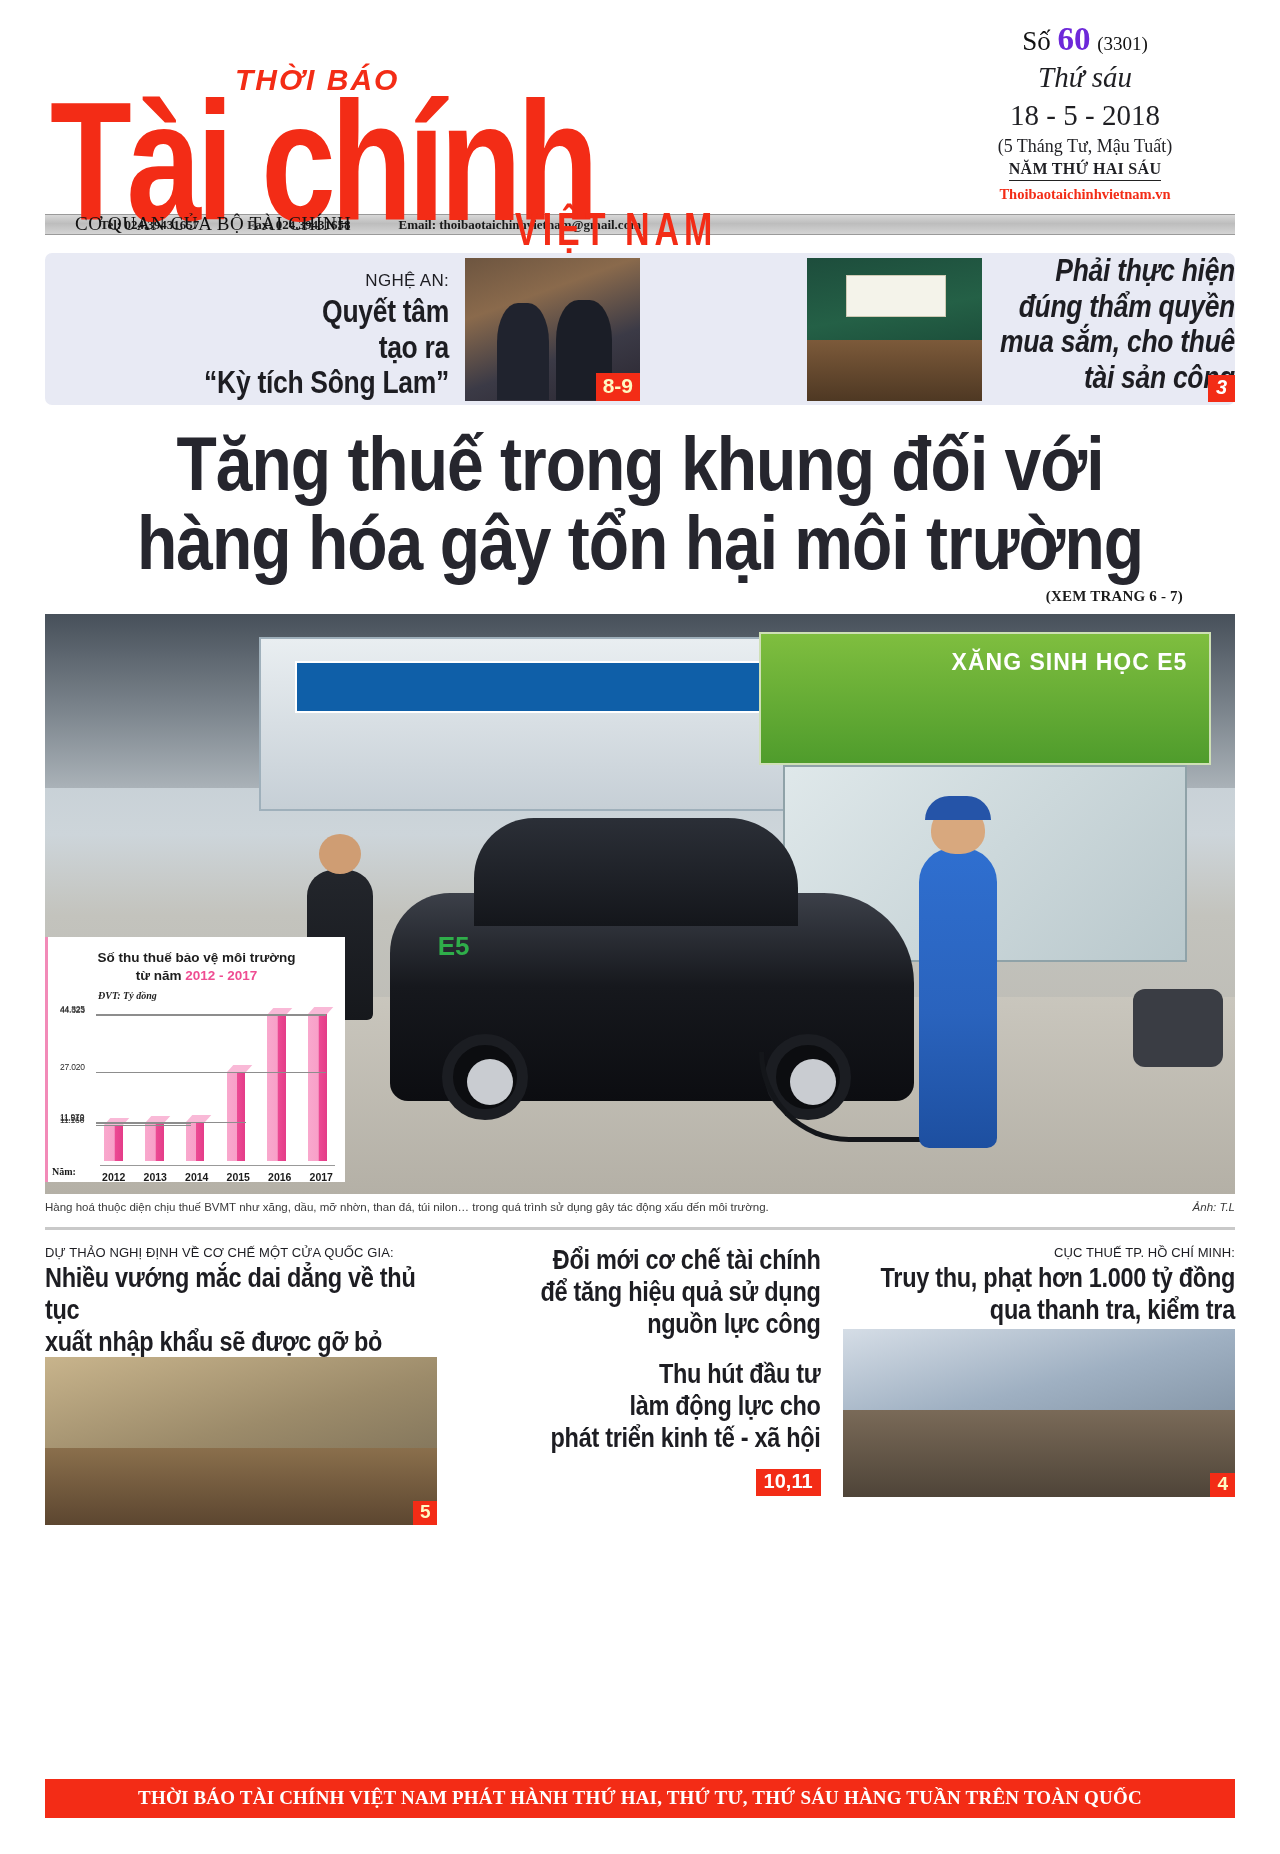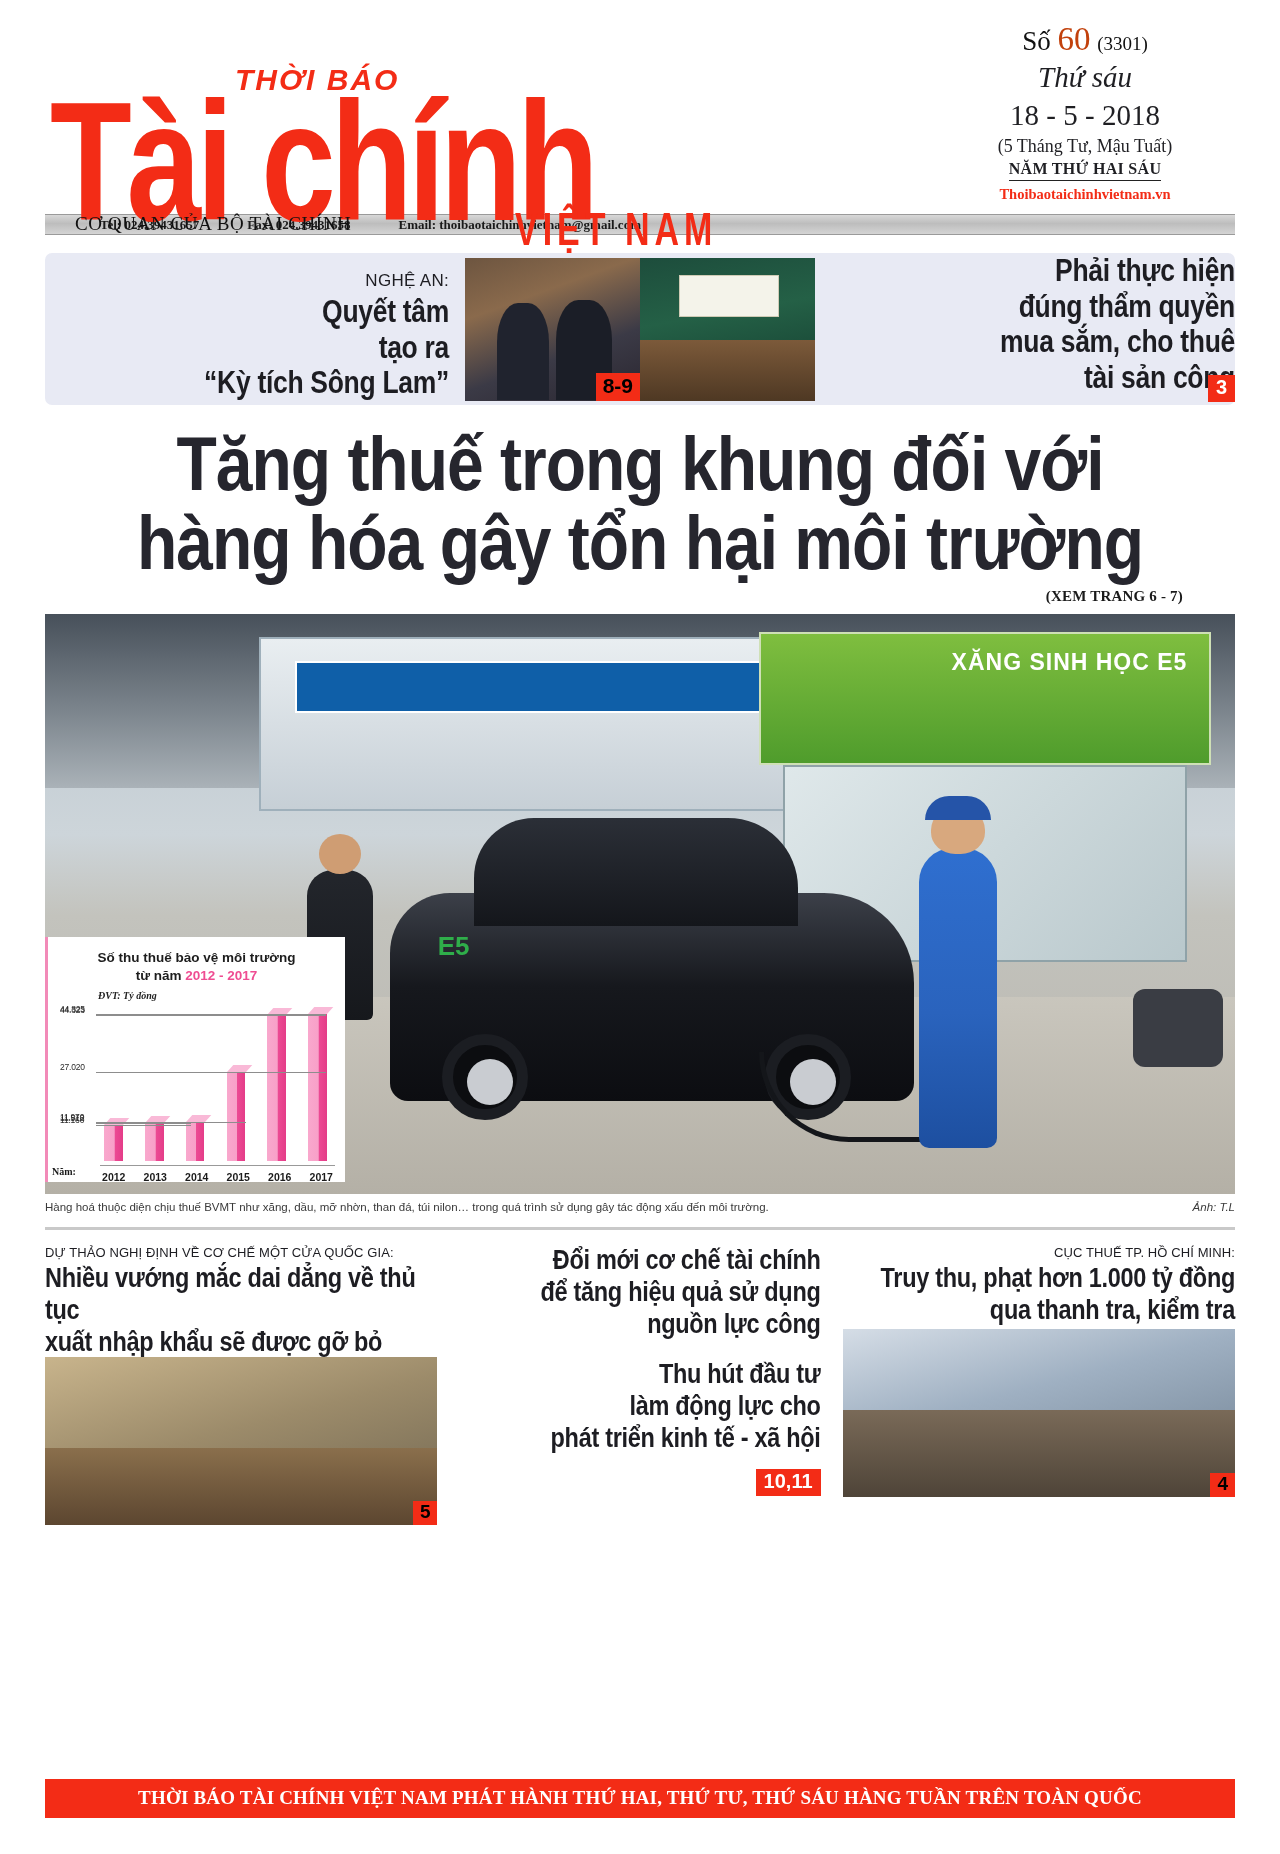--- a/index.html
+++ b/index.html
@@ -43,21 +43,21 @@
     position:absolute; left:25px; top:158px;
     font-family:"Liberation Serif", serif;
     font-size:19px; letter-spacing:0.6px; color:#111;
   }
   .issue-block {
     position:absolute; right:5px; top:20px;
     text-align:center; width:290px;
     font-family:"Liberation Serif", serif;
   }
   .issue-line { font-size:27px; color:#111; line-height:1.18; white-space:nowrap;}
-  .issue-line .num { color:#c2410c; font-weight:normal; font-size:33px; }
+  .issue-line .num { color:#6d28d9; font-weight:bold; font-size:33px; }
   .issue-line .paren { font-size:19px; }
   .issue-day { font-size:29px; font-style:italic; line-height:1.3; }
   .issue-date { font-size:29px; line-height:1.25; }
   .issue-lunar { font-size:18px; line-height:1.5; }
   .issue-year {
     font-size:16px; font-weight:bold; letter-spacing:0.3px;
     border-bottom:1.5px solid #222; display:inline-block; padding-bottom:2px;
   }
   .issue-web {
     margin-top:5px; font-size:14.5px; color:#f32c16;
@@ -88,24 +88,24 @@
   }
   .tz-head {
     font-size:26.5px; font-weight:bold; line-height:1.16; color:#1d1d22;
     transform:scaleY(1.16); transform-origin:right top; letter-spacing:-0.3px;
   }
   .tz-head.r { transform-origin:right top; }
   .teaser-photo { position:relative; width:175px; height:143px; overflow:hidden; }
   .teaser-photo.p2 { width:175px; }
   .pg-badge {
     position:absolute; right:0; bottom:0;
-    background:#f32c16; color:#000000; font-weight:bold;
+    background:#f32c16; color:#fef9c3; font-weight:bold;
     font-size:21px; padding:1px 7px 3px 7px; line-height:1.1;margin-top:20px;
   }
-  .teaser-right { display:flex; align-items:center; flex:1; justify-content:space-between; }
+  .teaser-right { display:flex; align-items:center; flex:1; justify-content:flex-end;font-style:italic; }
   .teaser-txt-r { text-align:right; padding-left:18px; }
 
   
   .ph { width:100%; height:100%; position:relative; }
   .ph1 { background:linear-gradient(160deg,#6d5540 0%,#8a6a4c 30%,#3b3a46 65%,#2a2630 100%); }
   .ph1::before{content:"";position:absolute;left:18%;top:32%;width:30%;height:68%;background:#20232e;border-radius:40% 40% 0 0;}
   .ph1::after{content:"";position:absolute;left:52%;top:30%;width:32%;height:70%;background:#1b1e27;border-radius:40% 40% 0 0;}
   .ph2 { background:linear-gradient(170deg,#1d4d3c 0%,#246046 40%,#12392c 100%); }
   .ph2::before{content:"";position:absolute;left:22%;top:12%;width:56%;height:28%;background:#f4f3ea;border:1px solid #cfcbb5;}
   .ph2::after{content:"";position:absolute;left:0;bottom:0;width:100%;height:42%;background:linear-gradient(to bottom,#7c5a3a,#4e3823);}

